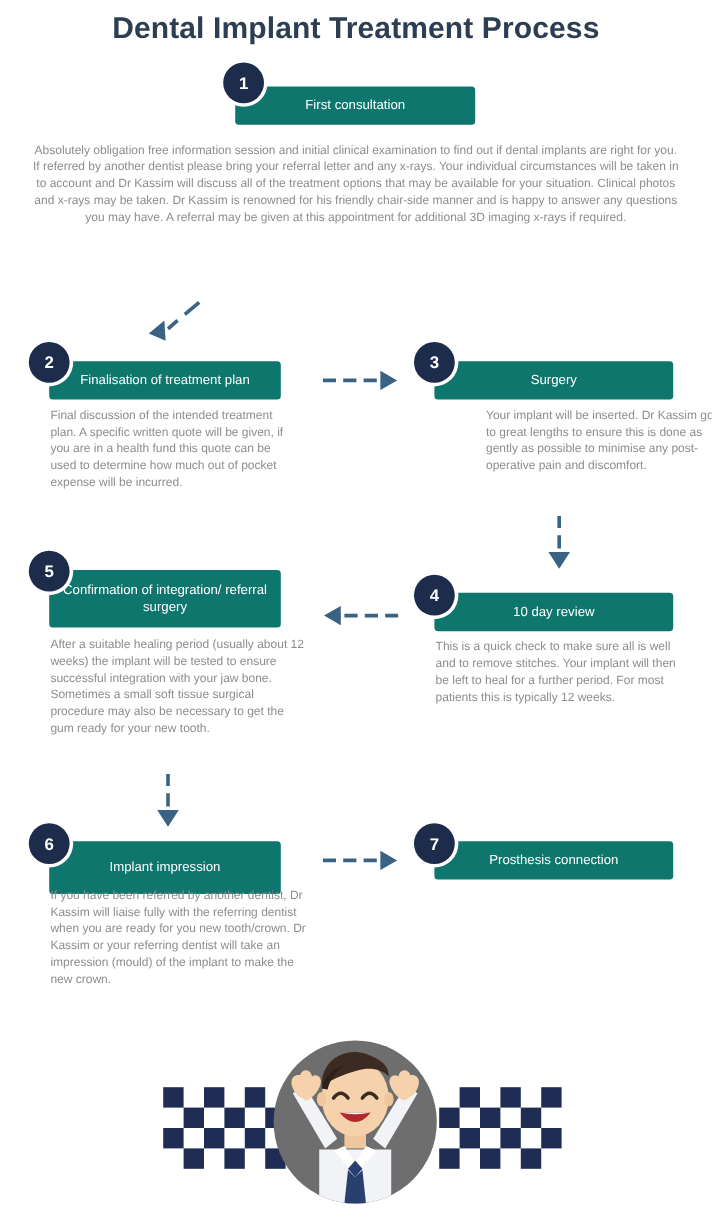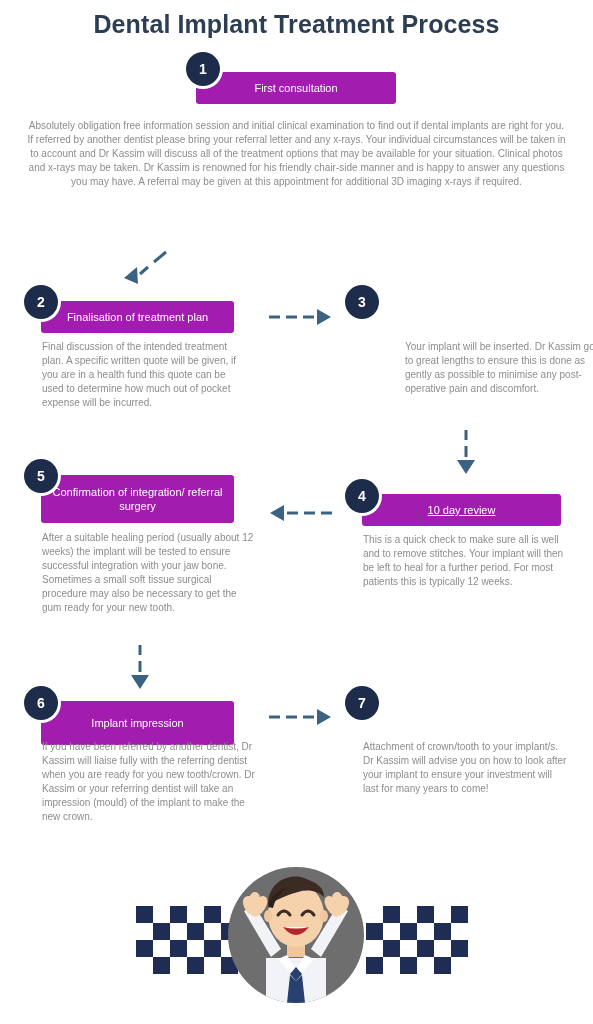--- a/index.html
+++ b/index.html
@@ -28,21 +28,21 @@
     text-align: center;
     font-size: 25px;
     font-weight: bold;
     color: #2d3e52;
     letter-spacing: 0.1px;
   }
 
   
   .stepbar {
     position: absolute;
-    background: #a21caf;
+    background: #0f766e;
     border-radius: 3px;
     color: #ffffff;
     display: flex;
     align-items: center;
     justify-content: center;
     text-align: center;
     font-size: 11px;
     line-height: 14px;
     box-sizing: border-box;
     padding: 0 6px;
@@ -121,30 +121,33 @@
   <div class="para left" style="left:42px; top:340px; width:205px;">Final discussion of the intended treatment plan. A specific written quote will be given, if you are in a health fund this quote can be used to determine how much out of pocket expense will be incurred.</div>
 
   <svg class="arrow" style="left:269px; top:307px;" width="68" height="20">
     <line x1="0" y1="10" x2="11" y2="10" stroke="#3a6283" stroke-width="3"></line>
     <line x1="17" y1="10" x2="28" y2="10" stroke="#3a6283" stroke-width="3"></line>
     <line x1="34" y1="10" x2="45" y2="10" stroke="#3a6283" stroke-width="3"></line>
     <polygon points="48,2 62,10 48,18" fill="#3a6283"></polygon>
   </svg>
 
   <div class="badge" style="left:345px; top:285px;">3</div>
+  <div class="stepbar" style="left:362px; top:301px; width:199px; height:32px;">
+    <span class="barlabel">Surgery</span>
+  </div>
   <div class="para left" style="left:363px; top:340px; width:205px;margin-left:42px;">Your implant will be inserted. Dr Kassim goes to great lengths to ensure this is done as gently as possible to minimise any post-operative pain and discomfort.</div>
 
   <svg class="arrow" style="left:454px; top:430px;" width="24" height="48">
     <line x1="12" y1="0" x2="12" y2="10" stroke="#3a6283" stroke-width="3"></line>
     <line x1="12" y1="16" x2="12" y2="27" stroke="#3a6283" stroke-width="3"></line>
     <polygon points="3,30 21,30 12,44" fill="#3a6283"></polygon>
   </svg>
 
   <div class="badge" style="left:345px; top:479px;">4</div>
-  <div class="stepbar" style="left:362px; top:494px; width:199px; height:32px;text-decoration:underline;">
+  <div class="stepbar" style="left:362px; top:494px; width:199px; height:32px;">
     <span class="barlabel">10 day review</span>
   </div>
   <div class="para left" style="left:363px; top:533px; width:205px;">This is a quick check to make sure all is well and to remove stitches. Your implant will then be left to heal for a further period. For most patients this is typically 12 weeks.</div>
 
   <svg class="arrow" style="left:264px; top:503px;" width="68" height="20">
     <polygon points="20,2 6,10 20,18" fill="#3a6283"></polygon>
     <line x1="23" y1="10" x2="34" y2="10" stroke="#3a6283" stroke-width="3"></line>
     <line x1="40" y1="10" x2="51" y2="10" stroke="#3a6283" stroke-width="3"></line>
     <line x1="57" y1="10" x2="68" y2="10" stroke="#3a6283" stroke-width="3"></line>
   </svg>
@@ -168,21 +171,23 @@
   <div class="para left" style="left:42px; top:740px; width:215px;">If you have been referred by another dentist, Dr Kassim will liaise fully with the referring dentist when you are ready for you new tooth/crown. Dr Kassim or your referring dentist will take an impression (mould) of the implant to make the new crown.</div>
 
   <svg class="arrow" style="left:269px; top:707px;" width="68" height="20">
     <line x1="0" y1="10" x2="11" y2="10" stroke="#3a6283" stroke-width="3"></line>
     <line x1="17" y1="10" x2="28" y2="10" stroke="#3a6283" stroke-width="3"></line>
     <line x1="34" y1="10" x2="45" y2="10" stroke="#3a6283" stroke-width="3"></line>
     <polygon points="48,2 62,10 48,18" fill="#3a6283"></polygon>
   </svg>
 
   <div class="badge" style="left:345px; top:686px;">7</div>
-  <div class="para left" style="left:363px; top:740px; width:205px;">Attachment of crown/tooth to your implant/s. Dr Kassim will advise you on how to look after your implant to ensure your investment will last for many years to come!</div>
+  <div class="stepbar" style="left:362px; top:701px; width:199px; height:32px;">
+    <span class="barlabel">Prosthesis connection</span>
+  </div>
 
   <svg class="illus" viewBox="0 0 593 179">
 
     <g fill="#1f2d55">
       <rect x="136" y="61" width="17" height="17"></rect>
       <rect x="170" y="61" width="17" height="17"></rect>
       <rect x="204" y="61" width="17" height="17"></rect>
       <rect x="153" y="78" width="17" height="17"></rect>
       <rect x="187" y="78" width="17" height="17"></rect>
       <rect x="221" y="78" width="17" height="17"></rect>

